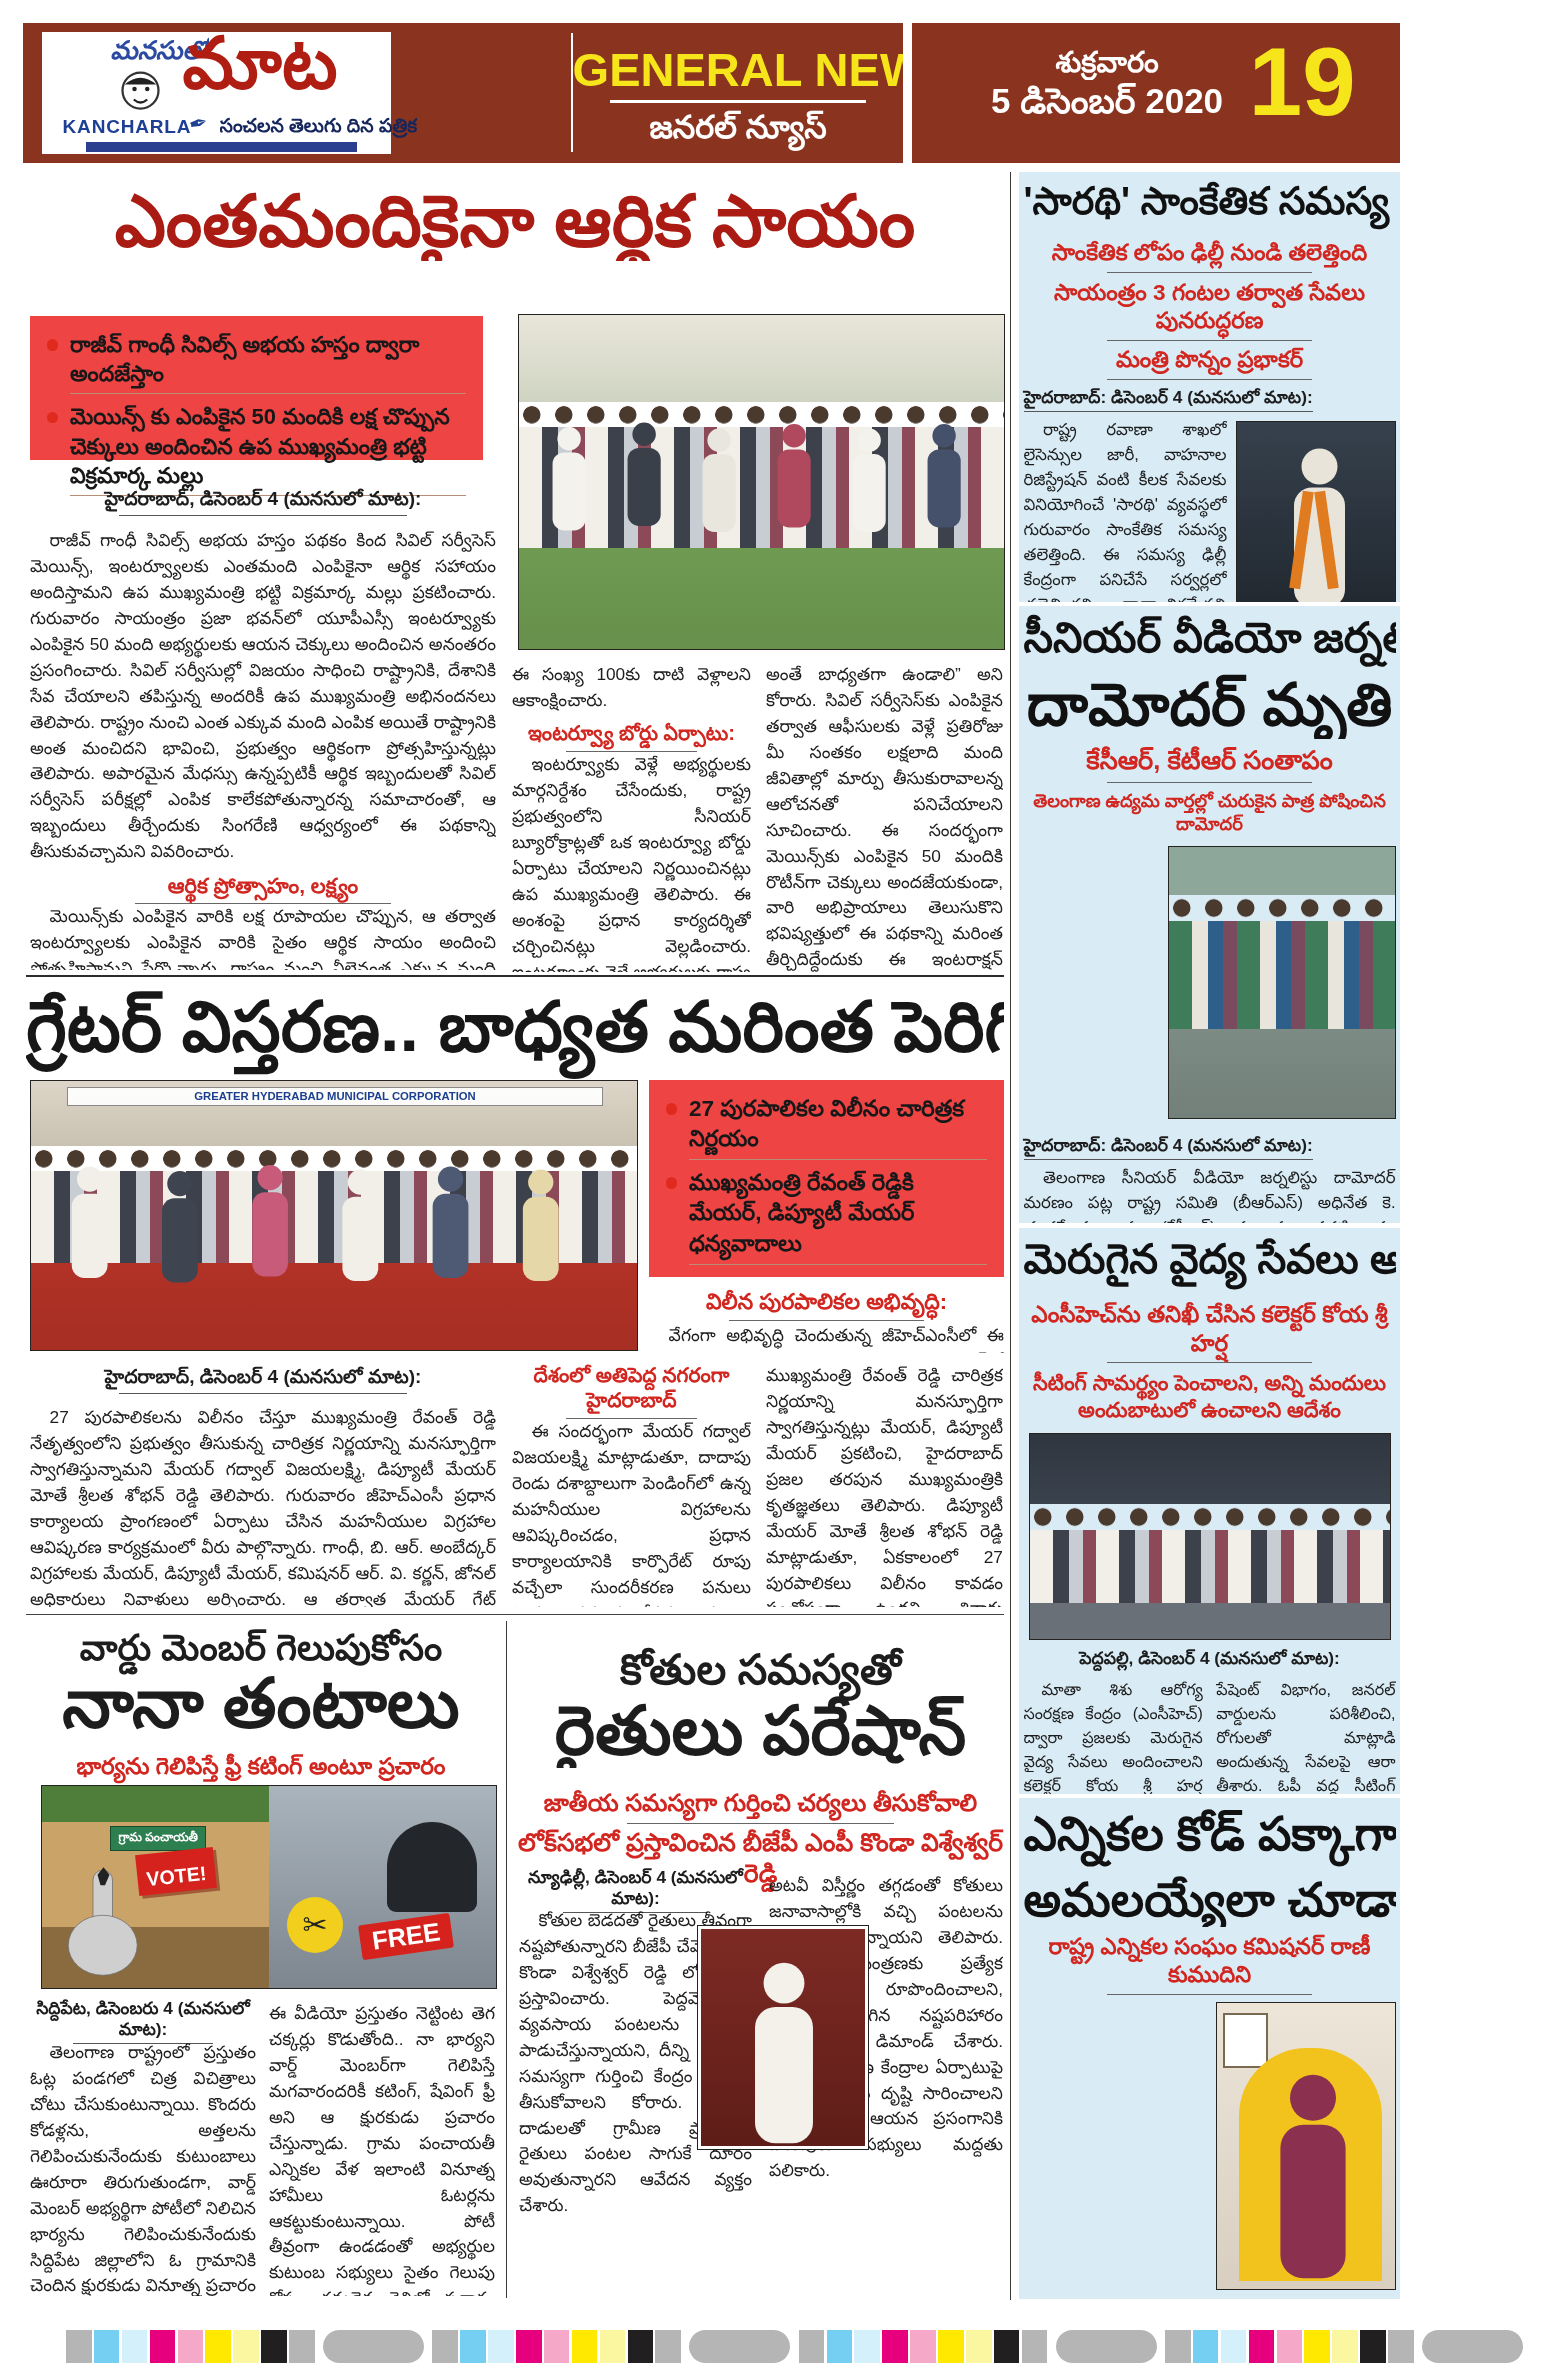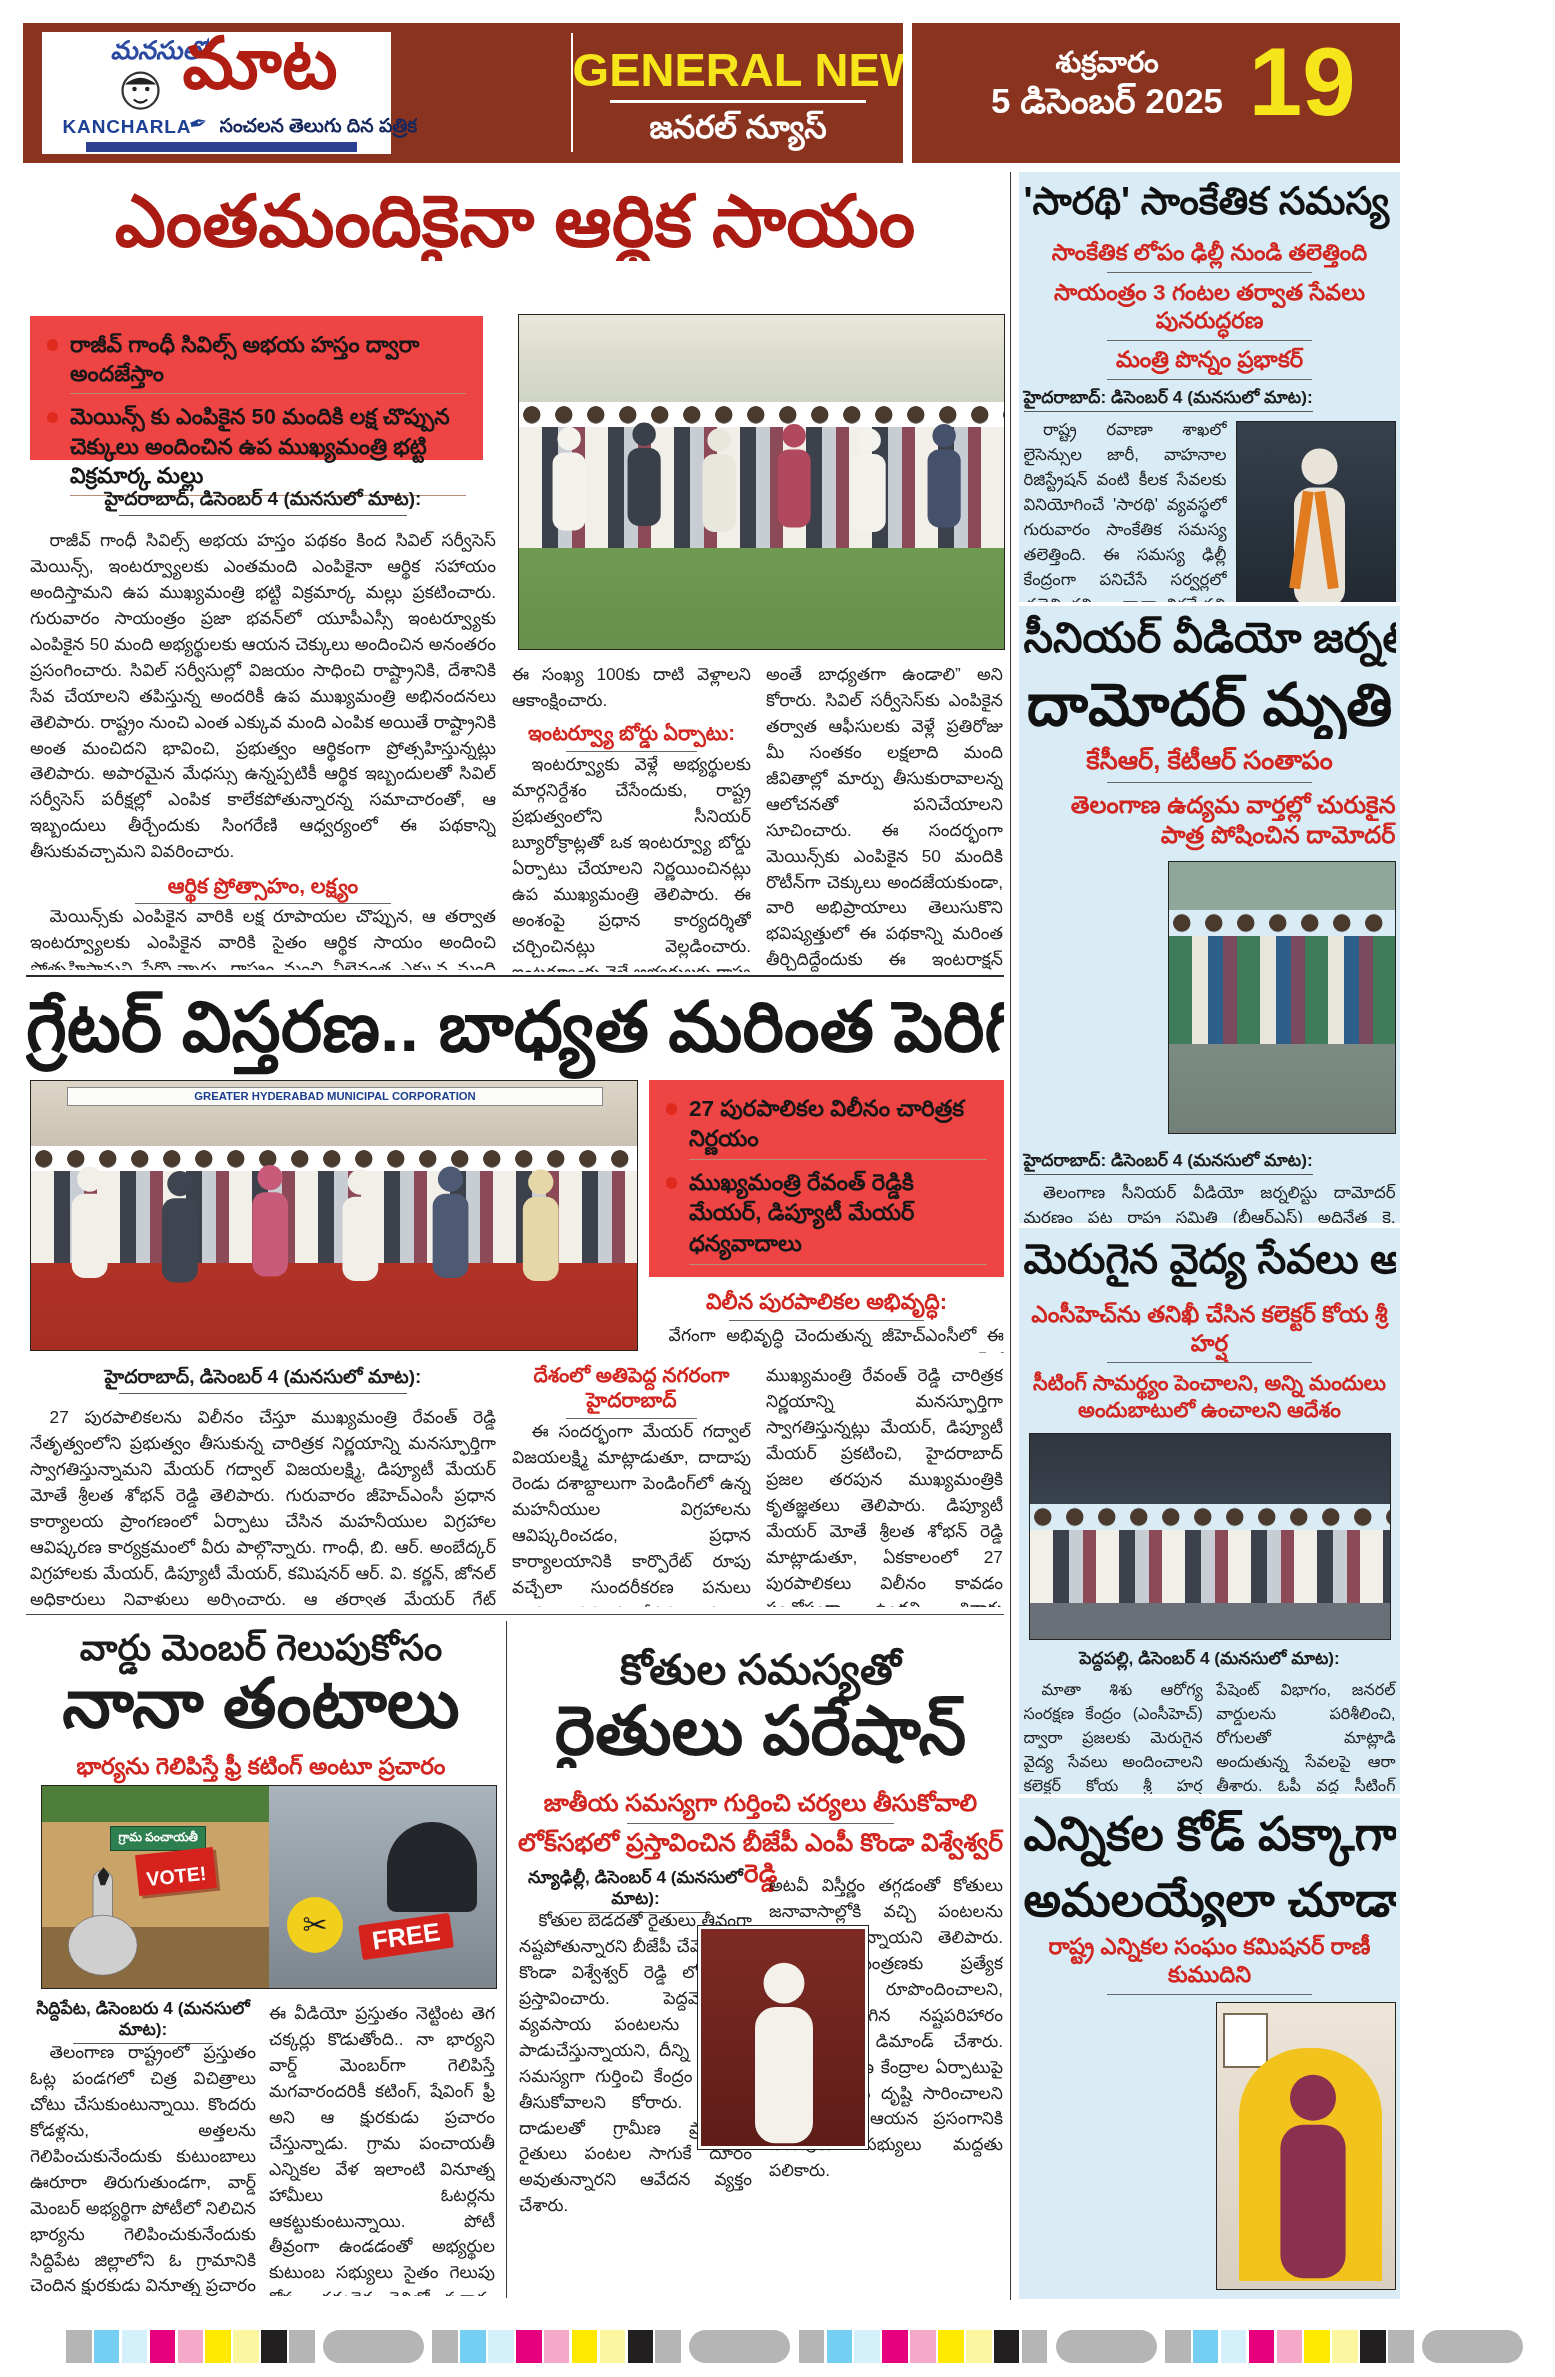--- a/index.html
+++ b/index.html
@@ -91,21 +91,21 @@
     </div>
     <div class="mh-center">
       <div class="gnews nowrap">GENERAL NEWS</div>
       <div class="gnews-rule"></div>
       <div class="gnews-te nowrap">జనరల్ న్యూస్</div>
     </div>
     <div class="mh-gap"></div>
     <div class="mh-right">
       <div class="mh-date">
         <div class="weekday nowrap">శుక్రవారం</div>
-        <div class="fulldate nowrap">5 డిసెంబర్ 2025</div>
+        <div class="fulldate nowrap">5 డిసెంబర్ 2020</div>
       </div>
       <div class="pageno">19</div>
     </div>
   </div>
 
   <div class="abs hl nowrap" style="left:26px;top:182px;width:978px;font-size:72px;color:#a91b13;line-height:1.1;">ఎంతమందికైనా ఆర్థిక సాయం</div>
 
   <div class="bbox" style="left:30px;top:316px;width:453px;height:144px;font-size:22px;">
     <div class="bitem">
       <span class="bdot"></span>
@@ -274,21 +274,21 @@
     </div>
     <div class="jtext" style="font-size:16.6px;">
       <p style="text-indent:19.6px;">రాష్ట్ర రవాణా శాఖలో లైసెన్సుల జారీ, వాహనాల రిజిస్ట్రేషన్ వంటి కీలక సేవలకు వినియోగించే 'సారథి' వ్యవస్థలో గురువారం సాంకేతిక సమస్య తలెత్తింది. ఈ సమస్య ఢిల్లీ కేంద్రంగా పనిచేసే సర్వర్లలో తలెత్తిందని, తాత్కాలికమేనని రవాణా శాఖ మంత్రి పొన్నం ప్రభాకర్ స్పష్టం చేశారు. ఈ విషయంపై మంత్రి రవాణా శాఖ ప్రత్యేక ప్రధాన కార్యదర్శి వికాస్ రాజ్, కమిషనర్ జ్యోతి బుద్ధ ప్రకాశ్‌లతో మాట్లాడి వివరాలు తెలుసుకున్నారు. 'సారథి' పోర్టల్ సాంకేతిక సేవలను పర్యవేక్షించే ఎన్ఐసీ బృందం సమస్యను గుర్తించి సరిచేసిందని, సాయంత్రం 3 గంటల తర్వాత సేవలు పునరుద్ధరణ అయ్యాయని తెలిపారు. సాంకేతిక సమస్య కారణంగా స్లాట్లు బుక్ చేసుకున్న అభ్యర్థులు ఆందోళన చెందాల్సిన అవసరం లేదని, వారి స్లాట్లను పొడిగిస్తామని వెల్లడించారు. 'సారథి' సేవలు యథావిధిగా కొనసాగుతున్నాయని మంత్రి పేర్కొన్నారు.</p>
     </div>
   </div>
 
   <div class="rsec" style="top:606px;height:617px;">
     <div class="hl nowrap" style="font-size:42px;color:#111;">సీనియర్ వీడియో జర్నలిస్టు</div>
     <div class="hl nowrap" style="font-size:59px;color:#111;line-height:1.15;">దామోదర్ మృతి</div>
     <div class="subhead u" style="font-size:25.6px;margin-top:6px;">కేసీఆర్, కేటీఆర్ సంతాపం</div>
-    <div class="subhead" style="font-size:24px;margin-top:7.5px;text-align:right;">తెలంగాణ ఉద్యమ వార్తల్లో చురుకైన పాత్ర పోషించిన దామోదర్</div>
+    <div class="subhead" style="font-size:18px;margin-top:7.5px;">తెలంగాణ ఉద్యమ వార్తల్లో చురుకైన పాత్ర పోషించిన దామోదర్</div>
     <div class="photo" style="position:relative;float:right;width:226px;height:271px;margin:10.5px 0 6px 9px;">
       <div style="height:18%;background:#8da79b;"></div>
       <div class="heads"></div>
       <div class="crowdband" style="height:40%;background:repeating-linear-gradient(90deg,#3f7d5a 0 22.6px,#e8e5dc 22.6px 39px,#2e5f8a 39px 54px,#7a4b5e 54px 68px);"></div>
       <div style="height:100%;background:linear-gradient(#7c8b84,#5d6a63);"></div>
     </div>
     <div style="font-weight:bold;font-size:17.3px;margin:10.5px 0 6px;border-bottom:0.8px solid #555;display:inline-block;">హైదరాబాద్: డిసెంబర్ 4 (మనసులో మాట):</div>
     <div class="jtext" style="font-size:16.6px;">
       <p style="text-indent:19.6px;">తెలంగాణ సీనియర్ వీడియో జర్నలిస్టు దామోదర్ మరణం పట్ల రాష్ట్ర సమితి (బీఆర్ఎస్) అధినేత కె. చంద్రశేఖర రావు (కేసీఆర్) సంతాపం ప్రకటించారు. తెలంగాణ ఉద్యమ వార్తల కవరేజీలో దామోదర్ చురుకైన పాత్ర పోషించారని కొనియాడారు.</p>
 

